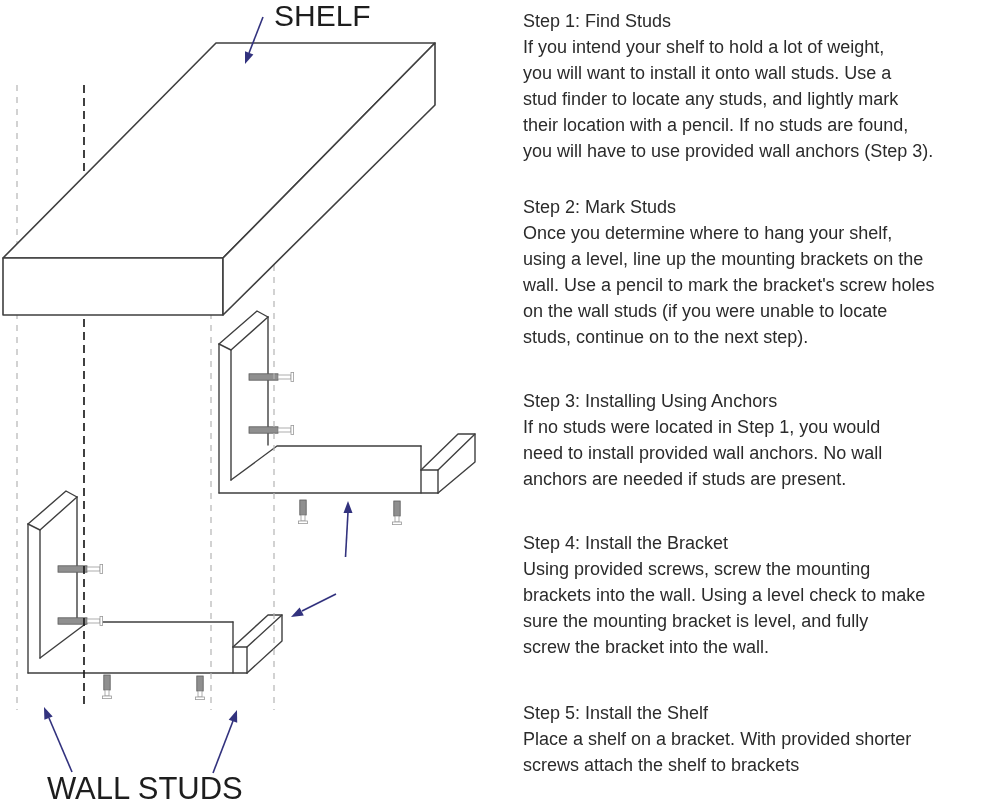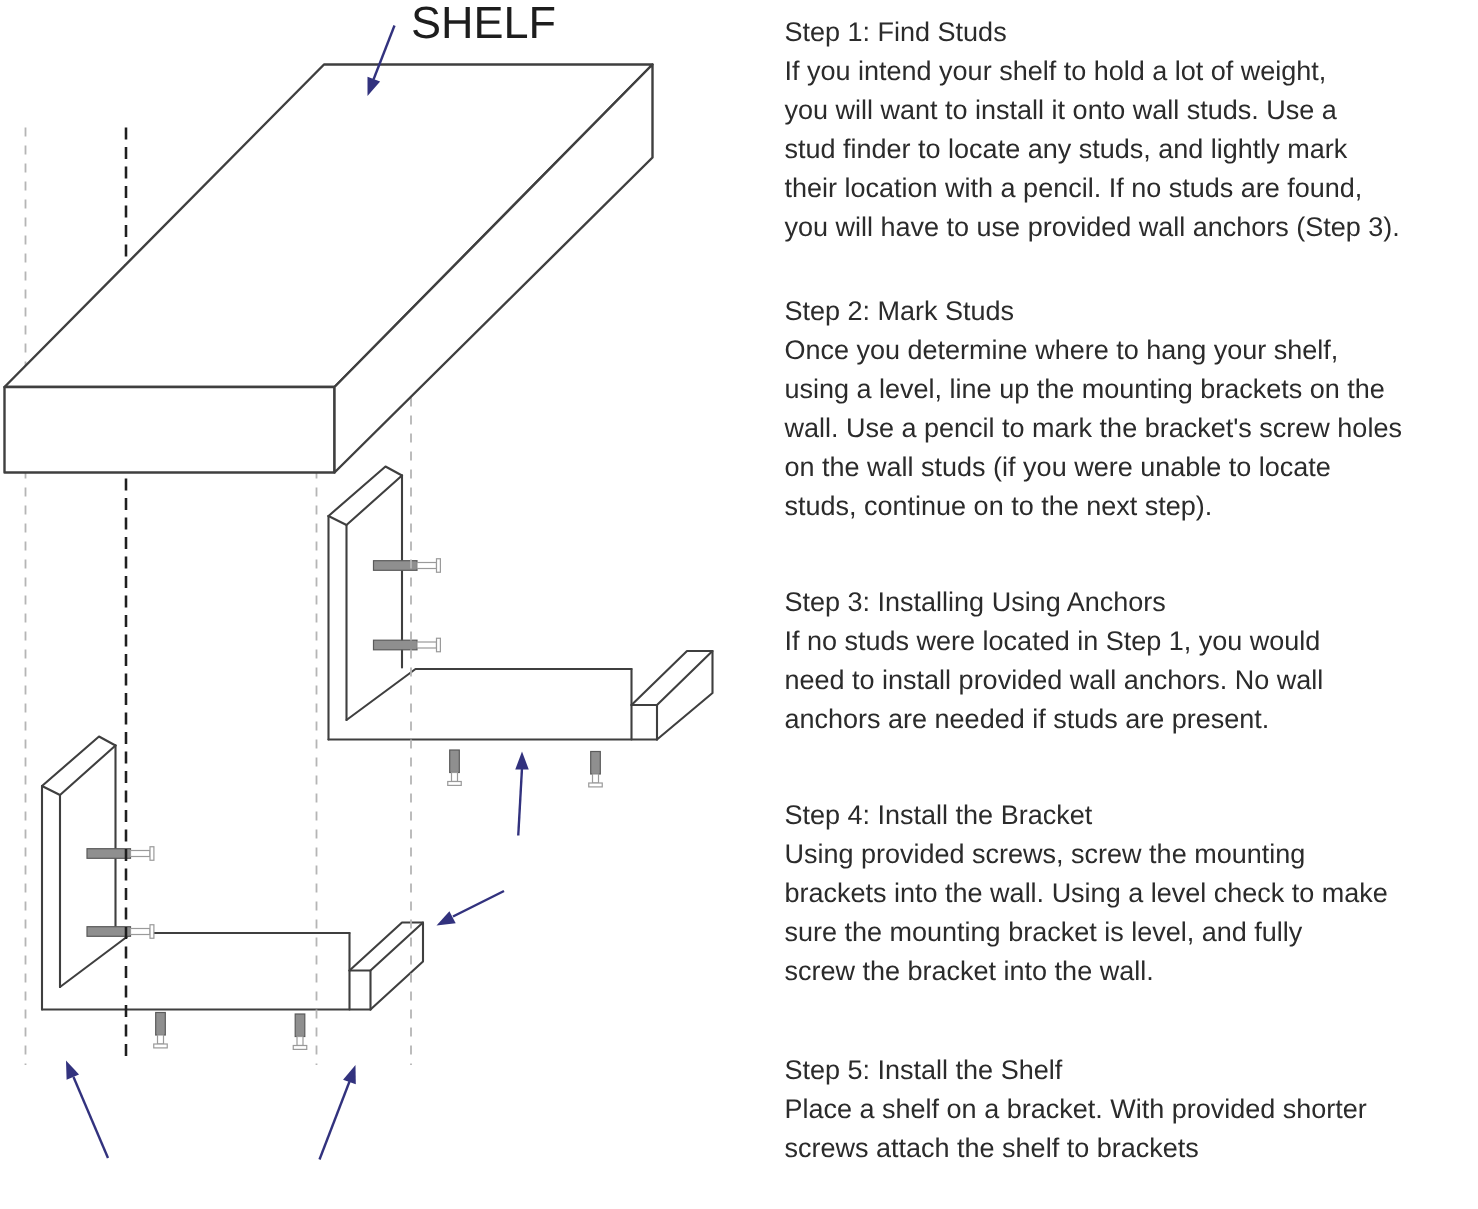--- a/index.html
+++ b/index.html
@@ -149,20 +149,21 @@
         <polygon points="44,707 52.7,716.4 44.4,719.8" stroke="none"></polygon>
       </g>
       <g>
         <line x1="213" y1="773" x2="233" y2="721" stroke-width="1.6" fill="none"></line>
         <polygon points="237,710 237.2,722.8 228.7,719.8" stroke="none"></polygon>
       </g>
     </g>
   </svg>
 
   <div class="diagram-label" id="label-shelf">SHELF</div>
+  <div class="diagram-label" id="label-wallstuds">WALL STUDS</div>
 
   <div id="instructions">
     <div class="step" id="step-1">
       <div class="step-title">Step 1: Find Studs</div>
       <div class="step-body">If you intend your shelf to hold a lot of weight,
 you will want to install it onto wall studs. Use a
 stud finder to locate any studs, and lightly mark
 their location with a pencil. If no studs are found,
 you will have to use provided wall anchors (Step 3).</div>
     </div>

